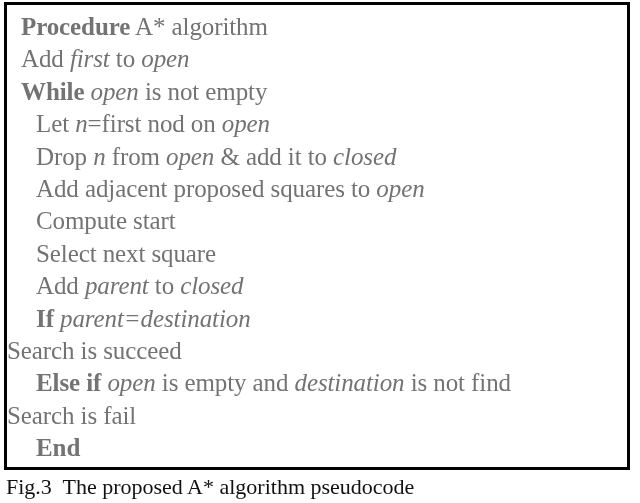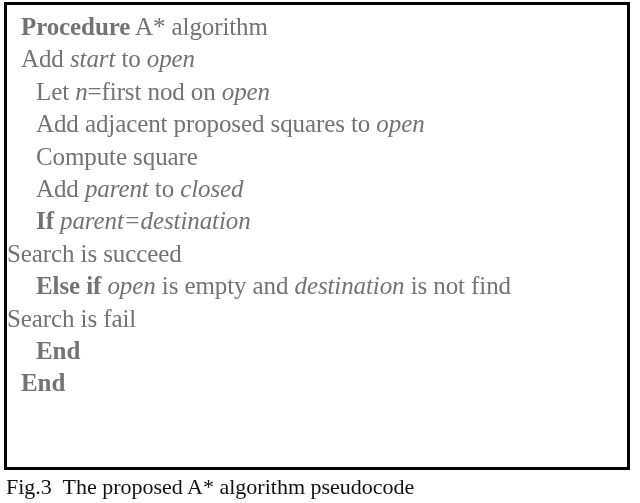--- a/index.html
+++ b/index.html
@@ -66,24 +66,27 @@
   }
 </style>
 </head>
 <body>
 
 <div id="figure-root">
 
   <div id="pseudocode-box">
 
   <div class="code-line indent-0"><span class="kw">Procedure</span><span class="plain"> A* algorithm</span></div>
-      <div class="code-line indent-0"><span class="plain">Add </span><span class="var">start</span><span class="plain"> to </span><span class="var">open</span></div>
+      <div class="code-line indent-0"><span class="plain">Add </span><span class="var">first</span><span class="plain"> to </span><span class="var">open</span></div>
+      <div class="code-line indent-0"><span class="kw">While</span><span class="plain"> </span><span class="var">open</span><span class="plain"> is not empty</span></div>
       <div class="code-line indent-1"><span class="plain">Let </span><span class="var">n</span><span class="plain">=first nod on </span><span class="var">open</span></div>
+      <div class="code-line indent-1"><span class="plain">Drop </span><span class="var">n</span><span class="plain"> from </span><span class="var">open</span><span class="plain"> &amp; add it to </span><span class="var">closed</span></div>
       <div class="code-line indent-1"><span class="plain">Add adjacent proposed squares to </span><span class="var">open</span></div>
-      <div class="code-line indent-1"><span class="plain">Compute square</span></div>
+      <div class="code-line indent-1"><span class="plain">Compute start</span></div>
+      <div class="code-line indent-1"><span class="plain">Select next square</span></div>
       <div class="code-line indent-1"><span class="plain">Add </span><span class="var">parent</span><span class="plain"> to </span><span class="var">closed</span></div>
       <div class="code-line indent-1"><span class="kw">If</span><span class="plain"> </span><span class="var">parent=destination</span></div>
       <div class="code-line indent-2"><span class="plain">Search is succeed</span></div>
       <div class="code-line indent-1"><span class="kw">Else if</span><span class="plain"> </span><span class="var">open</span><span class="plain"> is empty and </span><span class="var">destination</span><span class="plain"> is not find</span></div>
       <div class="code-line indent-2"><span class="plain">Search is fail</span></div>
       <div class="code-line indent-1"><span class="kw">End</span></div>
       <div class="code-line indent-0"><span class="kw">End</span></div>
     </div>
 
   <div id="figure-caption">Fig.3  The proposed A* algorithm pseudocode</div>

